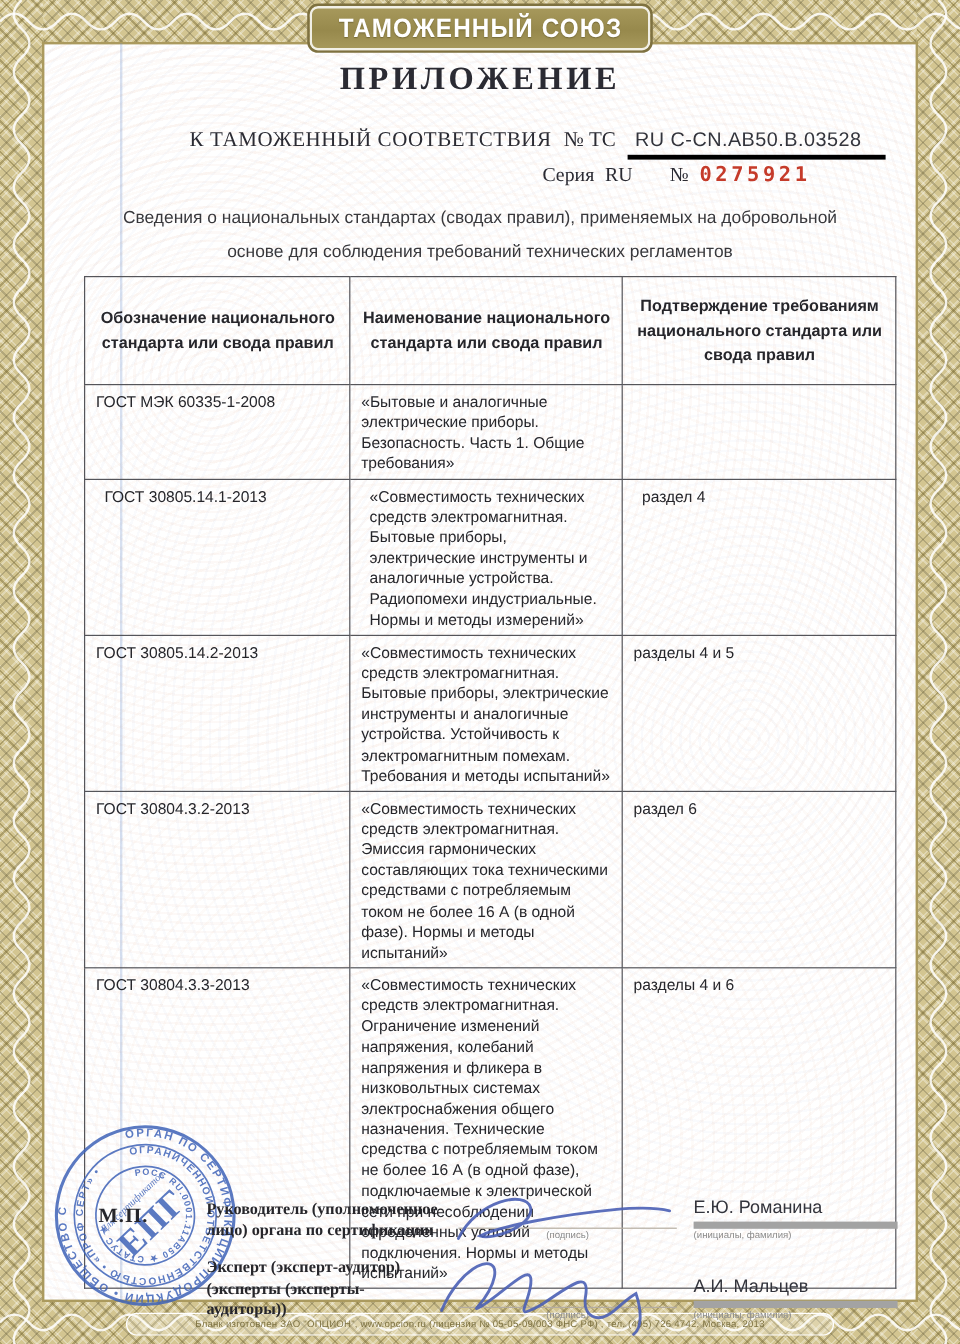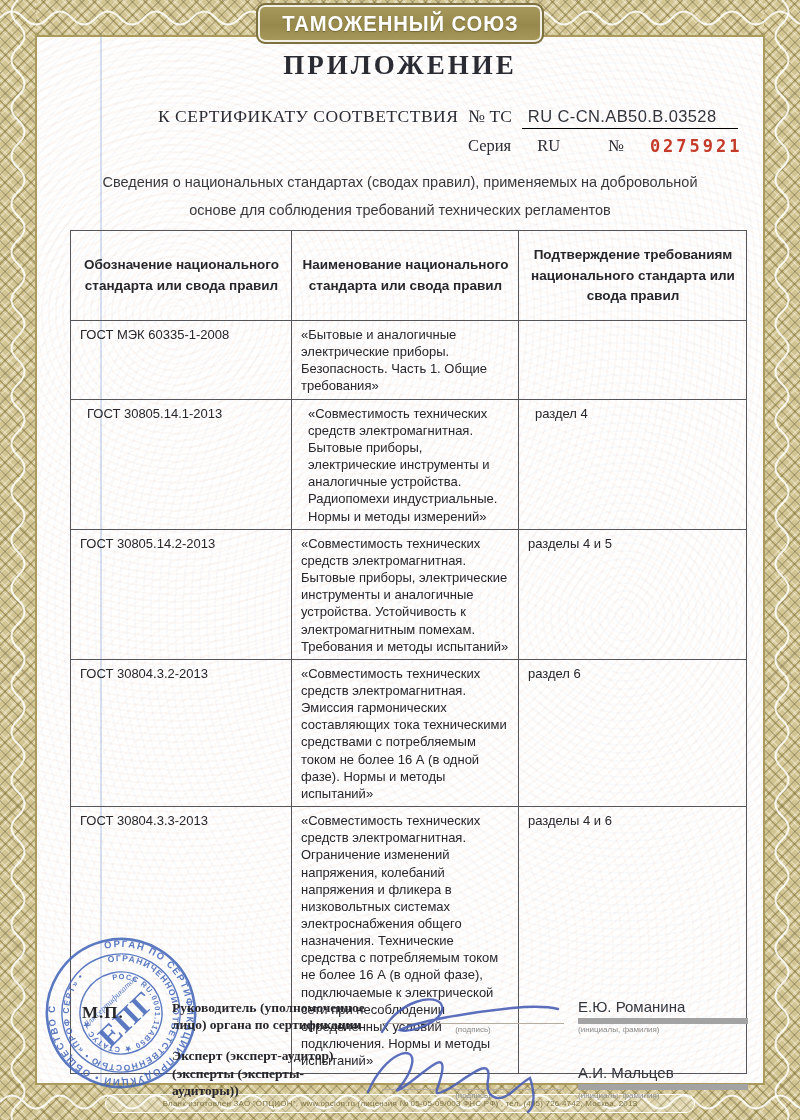--- a/index.html
+++ b/index.html
@@ -38,23 +38,23 @@
     text-shadow:0 1px 1px rgba(90,80,40,.6);font-family:"Liberation Sans",sans-serif;}
   
   .doc-title{position:absolute;top:50px;left:0;right:0;text-align:center;
     font-family:"Liberation Serif",serif;font-size:27px;font-weight:600;
     letter-spacing:3px;color:#2b2b33;}
   .cert-line{position:absolute;top:106px;left:158px;right:62px;
     display:flex;align-items:baseline;gap:10px;}
   .cert-label{font-family:"Liberation Serif",serif;font-size:17.5px;color:#2b2b33;
     white-space:nowrap;letter-spacing:.5px;}
   .cert-no-prefix{font-family:"Liberation Serif",serif;font-size:17.5px;color:#2b2b33;white-space:nowrap;}
-  .cert-value{flex:1;border-bottom:1px solid #000000;text-align:left;padding:0 2px 2px 6px;
+  .cert-value{flex:1;border-bottom:4px solid #000000;text-align:left;padding:0 2px 2px 6px;
     font-size:16.5px;color:#33343c;letter-spacing:.4px;white-space:nowrap;}
-  .series-line{position:absolute;top:136px;left:468px;display:flex;align-items:flex-start;gap:26px;}
+  .series-line{position:absolute;top:136px;left:452px;display:flex;align-items:flex-start;gap:9px;}
   .series-label,.series-region,.series-numsign{font-family:"Liberation Serif",serif;
     font-size:16.5px;color:#2b2b33;}
   .series-numsign{margin-left:22px;}
   .series-serial{font-family:"DejaVu Sans Mono","Liberation Mono",monospace;
     font-size:17px;font-weight:bold;color:#c53b2a;letter-spacing:3px;}
   
   .intro{position:absolute;top:168px;left:60px;right:60px;text-align:center;
     font-size:14.5px;color:#38383c;line-height:1.95;}
   
   table.std{position:absolute;left:70px;top:230px;width:676px;border-collapse:collapse;
@@ -108,21 +108,21 @@
   <div class="inner-frame"></div>
   <div class="fold-line"></div>
 
   <div class="banner">
     <span>ТАМОЖЕННЫЙ СОЮЗ</span>
   </div>
 
   <div class="doc-title">ПРИЛОЖЕНИЕ</div>
 
   <div class="cert-line">
-    <span class="cert-label">К СЕРТИФИКАТУ СООТВЕТСТВИЯ</span>
+    <span class="cert-label">К ТАМОЖЕННЫЙ СООТВЕТСТВИЯ</span>
     <span class="cert-no-prefix">№ ТС</span>
     <span class="cert-value">RU C-CN.АВ50.В.03528</span>
   </div>
 
   <div class="series-line">
     <span class="series-label">Серия</span>
     <span class="series-region">RU</span>
     <span class="series-numsign">№</span>
     <span class="series-serial">0275921</span>
   </div>

